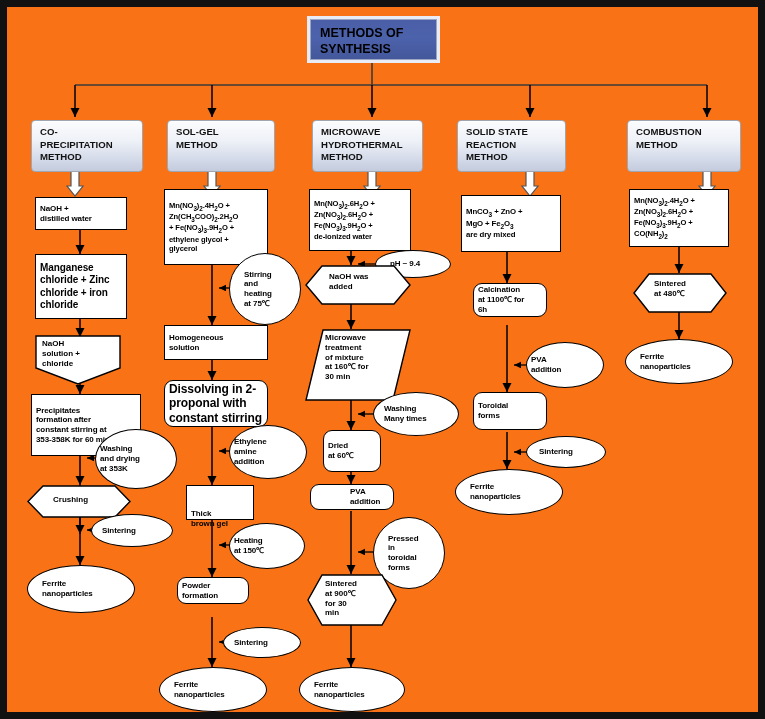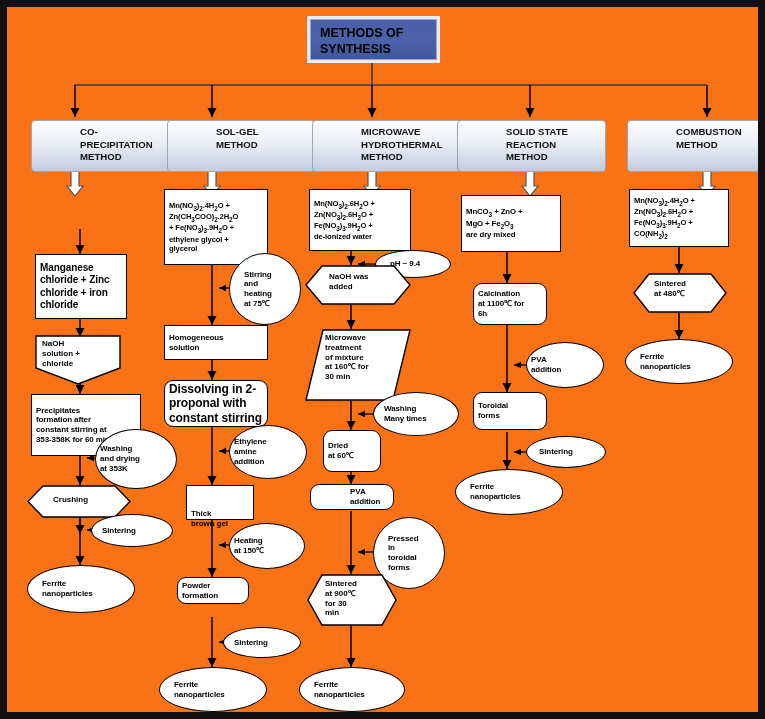--- a/index.html
+++ b/index.html
@@ -23,21 +23,21 @@
   .shapewrap .txt{position:absolute;font-weight:bold;color:#000;line-height:1.22;
                   z-index:2;}
   
   #title{position:absolute;border:1px solid #9aa6c4;
          background:linear-gradient(180deg,#4a5fa8 0%,#4c62ab 45%,#44579b 100%);
          box-shadow:0 0 0 3px #e9ecf5;}
   #title .txt{color:#000;font-weight:bold;font-size:12.5px;line-height:1.28;
               padding:5px 0 0 9px;}
   .header{position:absolute;border:1px solid #9fa6b2;border-radius:4px;
           background:linear-gradient(180deg,#fbfcfe 0%,#eef1f7 40%,#d2d9e8 78%,#c3cbdd 100%);
-          box-shadow:inset 0 1px 0 #fff;padding-left:40px;}
+          box-shadow:inset 0 1px 0 #fff;}
   .header .txt{font-size:9.6px;font-weight:bold;color:#111;line-height:1.32;
                padding:5px 0 0 8px;}
 </style>
 </head>
 <body>
 
 <div id="frame">
 <div id="canvas">
 
   <svg class="lines">
@@ -144,20 +144,23 @@
   <div class="header" style="left:305px;top:113px;width:109px;height:50px;">
     <div class="txt">MICROWAVE<br>HYDROTHERMAL<br>METHOD</div>
   </div>
   <div class="header" style="left:450px;top:113px;width:107px;height:50px;">
     <div class="txt">SOLID STATE<br>REACTION<br>METHOD</div>
   </div>
   <div class="header" style="left:620px;top:113px;width:112px;height:50px;">
     <div class="txt">COMBUSTION<br>METHOD</div>
   </div>
 
+  <div class="node rect" style="left:28px;top:190px;width:92px;height:33px;">
+    <div class="txt" style="font-size:8px;">NaOH +<br>distilled water</div>
+  </div>
 
   <div class="node rect" style="left:28px;top:247px;width:92px;height:65px;">
     <div class="txt" style="font-size:10px;">Manganese<br>chloride + Zinc<br>chloride + iron<br>chloride</div>
   </div>
 
   <div class="shapewrap" style="left:28px;top:328px;width:86px;height:50px;">
     <svg width="86" height="50">
           <path d="M1,1 L85,1 L85,33 L43,49 L1,33 Z" fill="#fff" stroke="#000" stroke-width="1.4"></path>
         </svg>
     <div class="txt" style="left:7px;top:4px;font-size:8px;">NaOH<br>solution +<br>chloride</div>
@@ -272,21 +275,21 @@
   </div>
 
   <div class="node ellipse" style="left:292px;top:660px;width:106px;height:45px;">
     <div class="txt" style="font-size:8px;padding-left:14px;">Ferrite<br>nanoparticles</div>
   </div>
 
   <div class="node rect" style="left:454px;top:188px;width:100px;height:57px;">
     <div class="txt" style="font-size:7.8px;">MnCO<sub>3</sub> + ZnO +<br>MgO + Fe<sub>2</sub>O<sub>3</sub><br>are dry mixed</div>
   </div>
 
-  <div class="node rrect" style="left:466px;top:276px;width:74px;height:42px;">
+  <div class="node rrect" style="left:466px;top:276px;width:74px;height:34px;">
     <div class="txt" style="font-size:8px;">Calcination<br>at 1100℃ for<br>6h</div>
   </div>
 
   <div class="node ellipse" style="left:519px;top:335px;width:78px;height:46px;">
     <div class="txt" style="font-size:8px;">PVA<br>addition</div>
   </div>
 
   <div class="node rrect" style="left:466px;top:385px;width:74px;height:38px;">
     <div class="txt" style="font-size:8px;">Toroidal<br>forms</div>
   </div>

